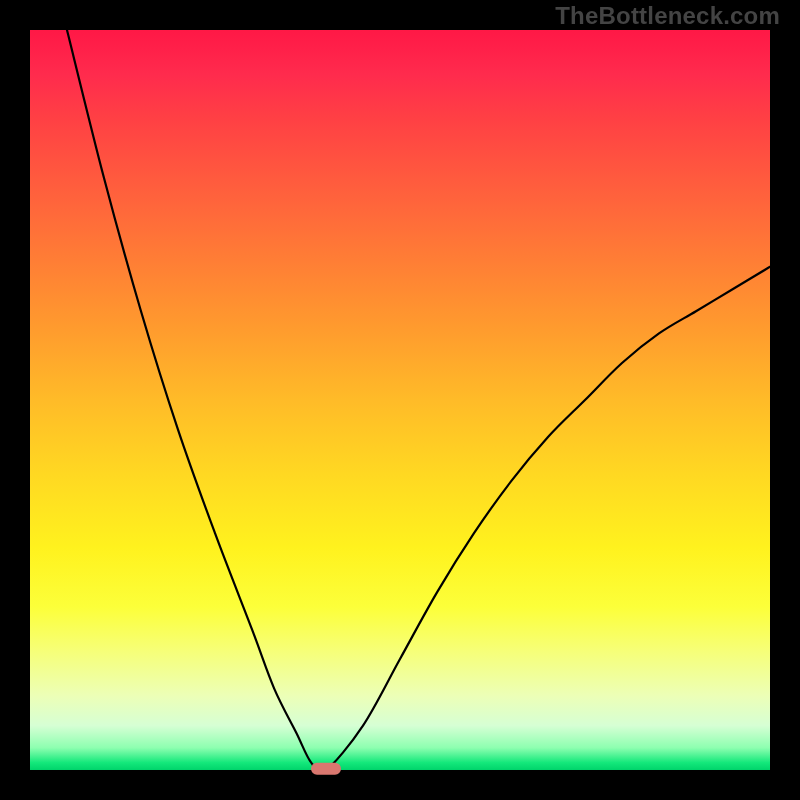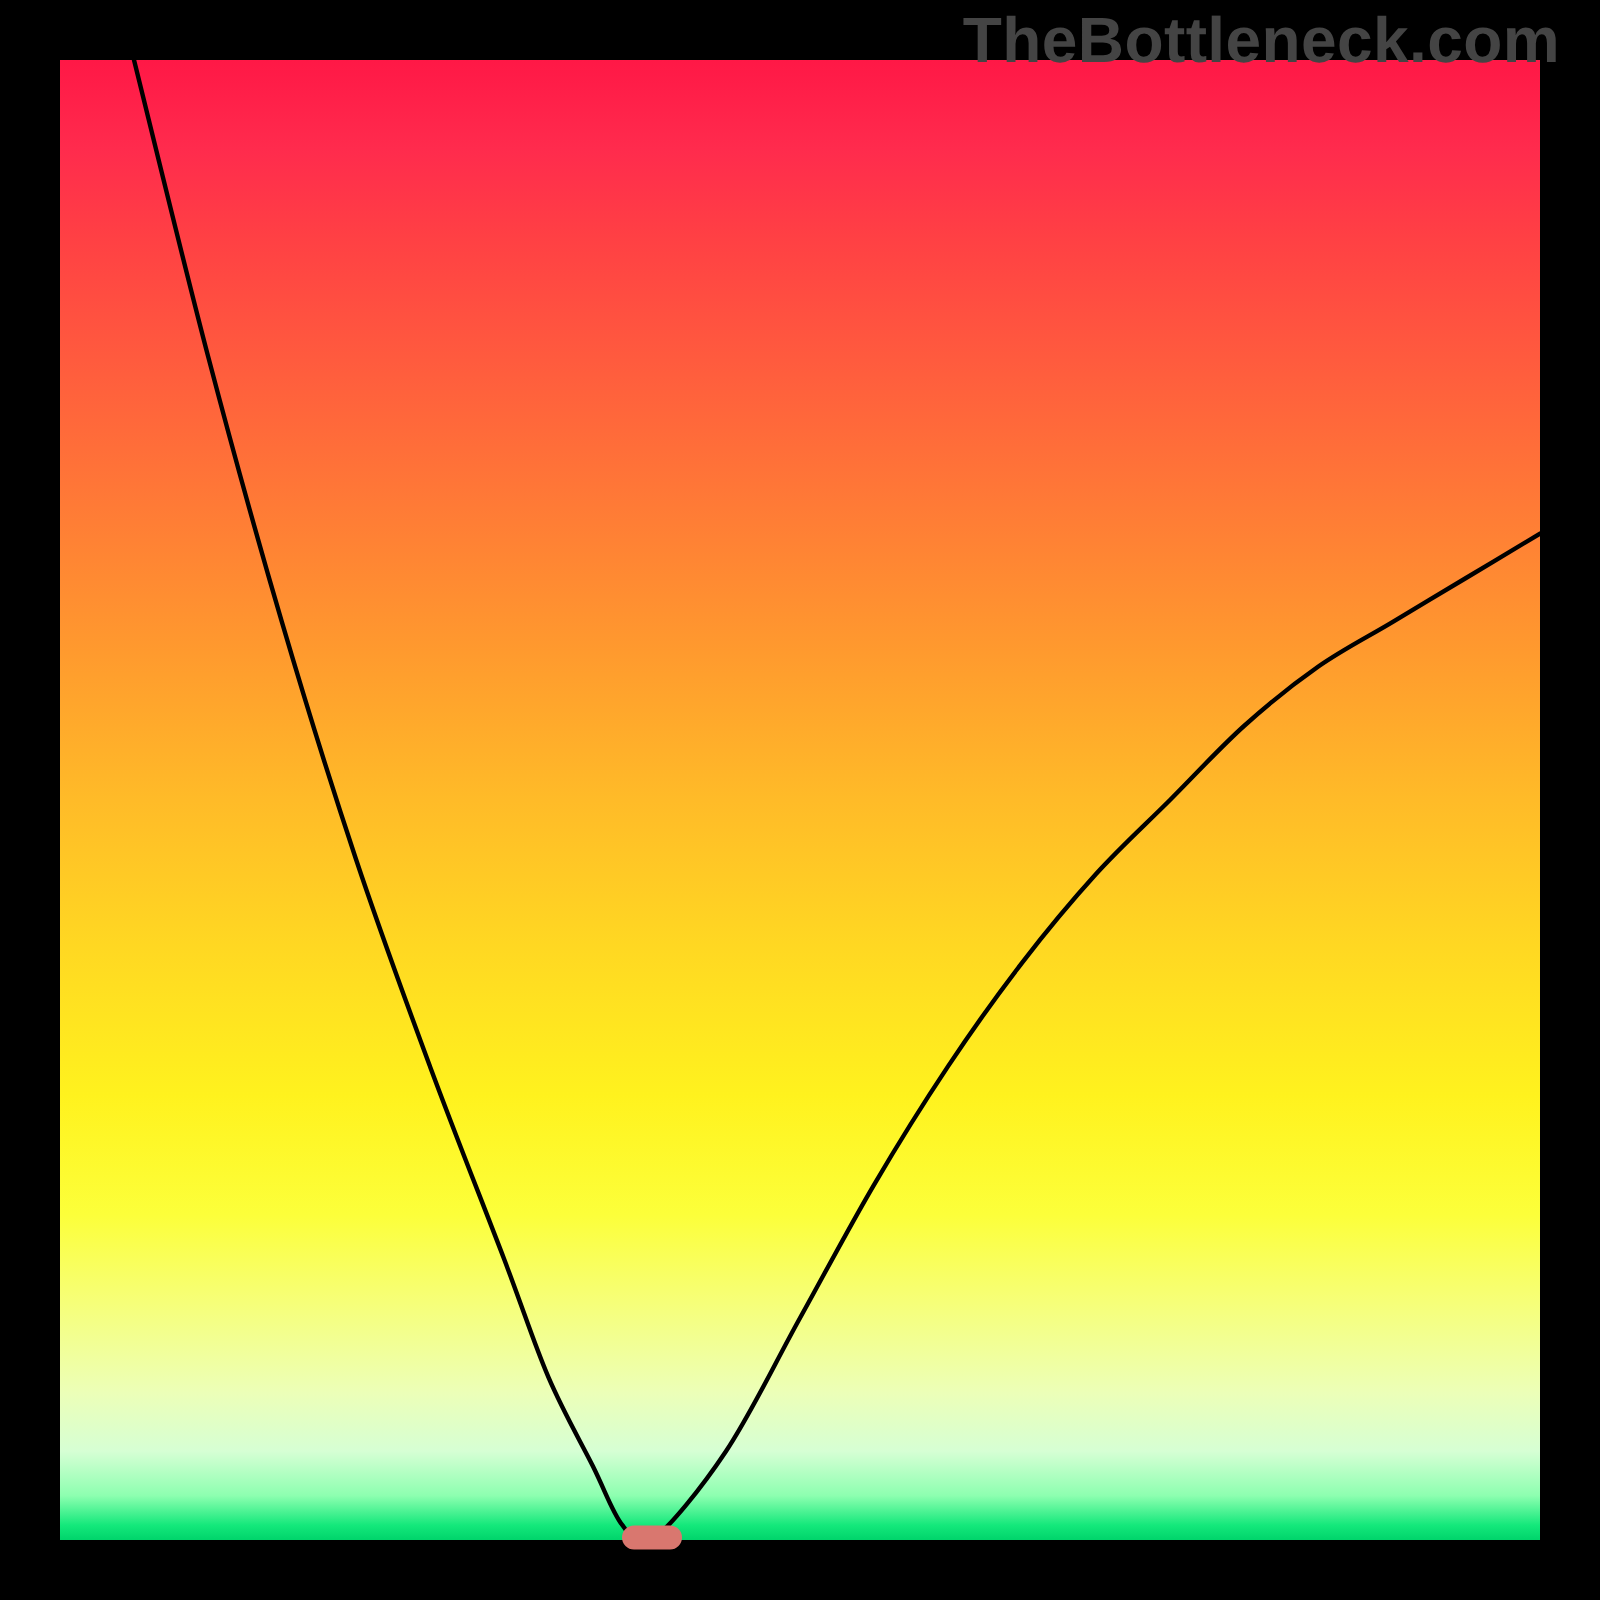--- a/index.html
+++ b/index.html
@@ -14,21 +14,21 @@
     position: relative;
     width: 800px;
     height: 800px;
     background: #000;
   }
   .watermark {
     position: absolute;
     top: 2px;
     right: 20px;
     color: #444;
-    font-size: 32px;
+    font-size: 24px;
     font-weight: 600;
     letter-spacing: 0.2px;
     z-index: 5;
     user-select: none;
   }
   .plot-area {
     position: absolute;
     left: 30px;
     top: 30px;
     width: 740px;

